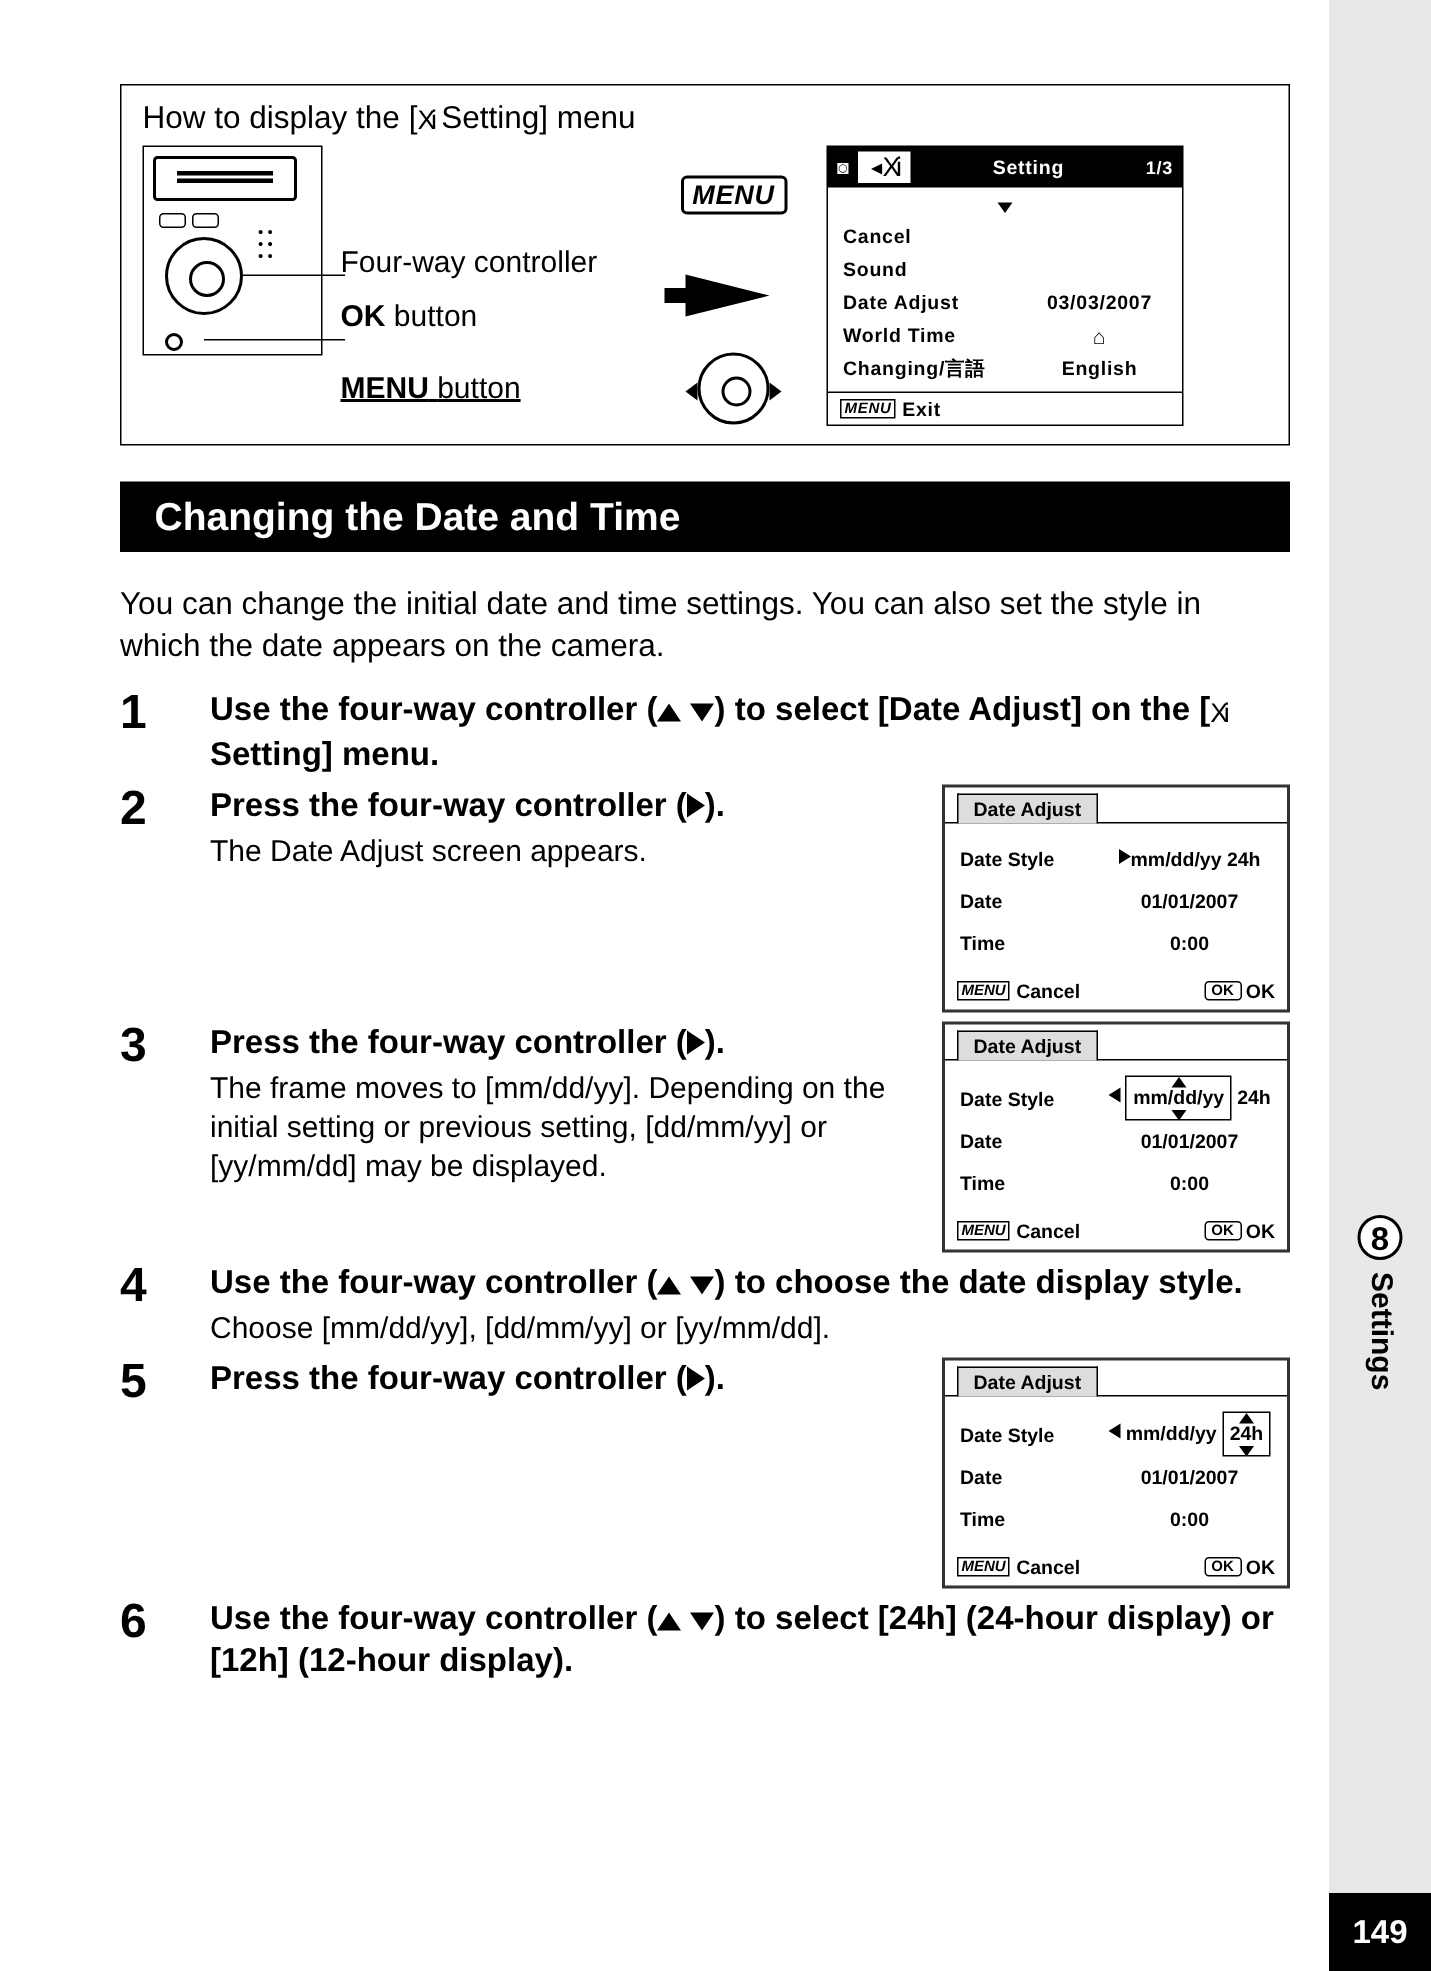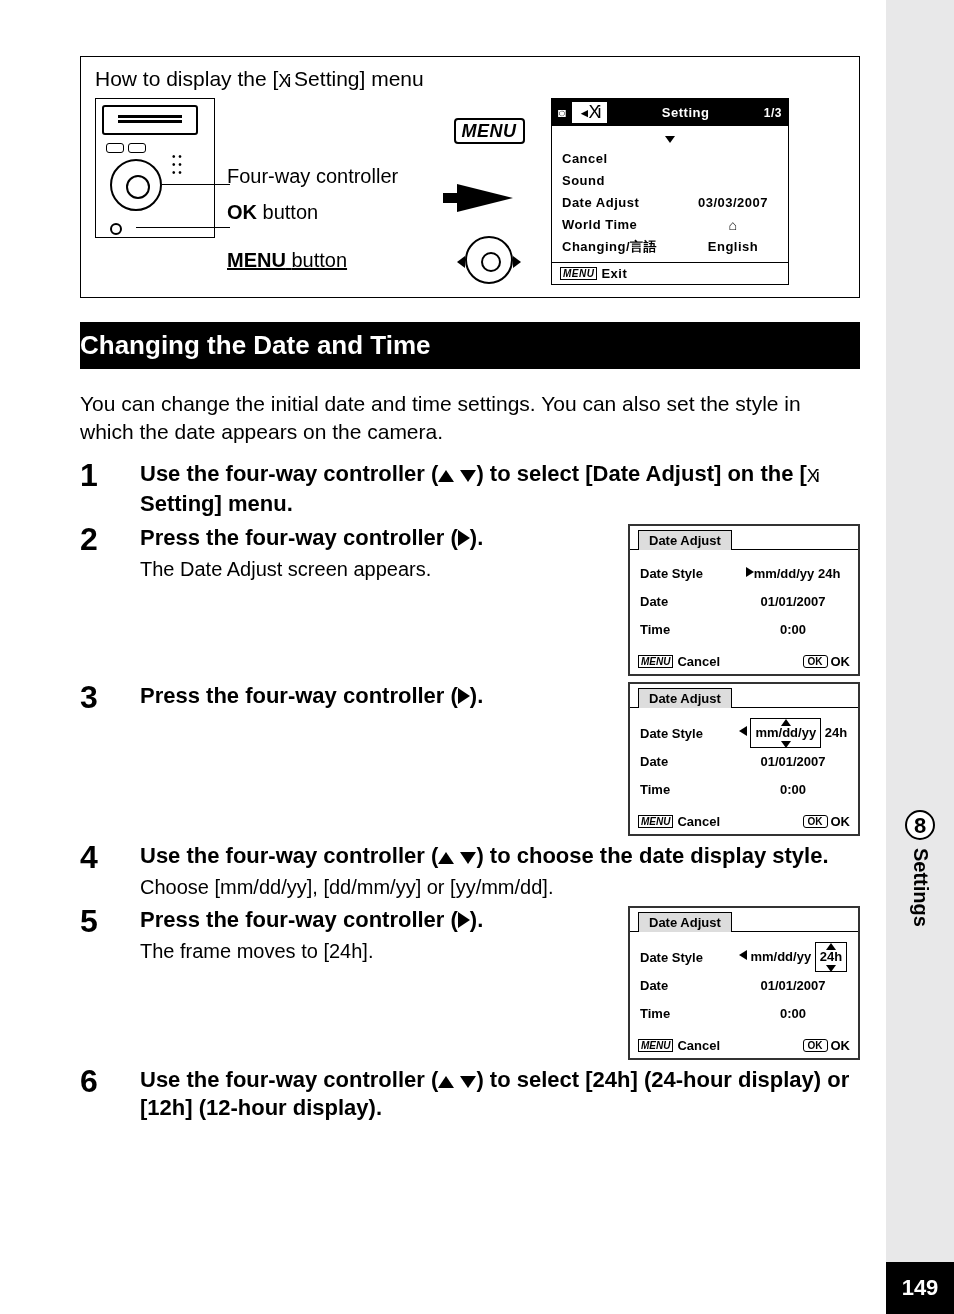--- a/index.html
+++ b/index.html
@@ -173,21 +173,21 @@
   }
   .mini-ok { display:inline-block; border:1.5px solid #000; border-radius:3px; font-size:10px; padding:0 4px; margin-right:3px; font-weight:bold;}
   .lcd-tri-down { display:inline-block; border-top:7px solid #000; border-left:5px solid transparent; border-right:5px solid transparent; vertical-align:middle;}
   .home-icon { font-size:14px; }
 
   h2.section {
     background: #000;
     color: #fff;
     font-size: 26px;
     font-weight: bold;
-    padding: 8px 0;
+    padding: 8px 23px;
     margin: 0 0 14px 0;
   }
   .lead { font-size: 21px; line-height: 28px; margin-bottom: 14px; }
   .step-row { display:flex; margin-bottom: 6px; }
   .step-num {
     width: 60px;
     font-size: 32px;
     font-weight: 900;
     line-height: 30px;
     flex-shrink:0;
@@ -377,20 +377,21 @@
           </div>
       </div>
     </div>
   </div>
 
   <div class="step-row with-lcd">
     <div class="step-num">3</div>
     <div class="step-body two-col">
       <div style="flex:1;">
         <div class="step-head"><span>Press the four-way controller (</span><span class="tri tri-right"></span><span>).</span></div>
+        <div class="step-sub">The frame moves to [mm/dd/yy]. Depending on the initial setting or previous setting, [dd/mm/yy] or [yy/mm/dd] may be displayed.</div>
       </div>
       <div class="lcd2">
         <span class="lcd2-tab">Date Adjust</span>
         <div class="lcd2-body">
           <div class="lcd2-row">
               <span class="lbl">Date Style</span>
             <span class="val"><span class="tri-left-sm"></span>
               <span style="position:relative;display:inline-block;">
                 <span class="arrow-stack-up"><span class="tri-up-sm"></span></span>
                 <span class="sel-box">mm/dd/yy</span>
@@ -425,21 +426,20 @@
       <div class="step-head"><span>Use the four-way controller (</span><span class="tri tri-up"></span> <span class="tri tri-down"></span><span>) to choose the date display style.</span></div>
       <div class="step-sub">Choose [mm/dd/yy], [dd/mm/yy] or [yy/mm/dd].</div>
     </div>
   </div>
 
   <div class="step-row with-lcd">
     <div class="step-num">5</div>
     <div class="step-body two-col">
       <div style="flex:1;">
         <div class="step-head"><span>Press the four-way controller (</span><span class="tri tri-right"></span><span>).</span></div>
-        <div class="step-sub">The frame moves to [24h].</div>
       </div>
       <div class="lcd2">
         <span class="lcd2-tab">Date Adjust</span>
         <div class="lcd2-body">
           <div class="lcd2-row">
               <span class="lbl">Date Style</span>
             <span class="val"><span class="tri-left-sm"></span>
               <span>mm/dd/yy</span>
               <span style="position:relative;display:inline-block;">
                 <span class="arrow-stack-up"><span class="tri-up-sm"></span></span>

